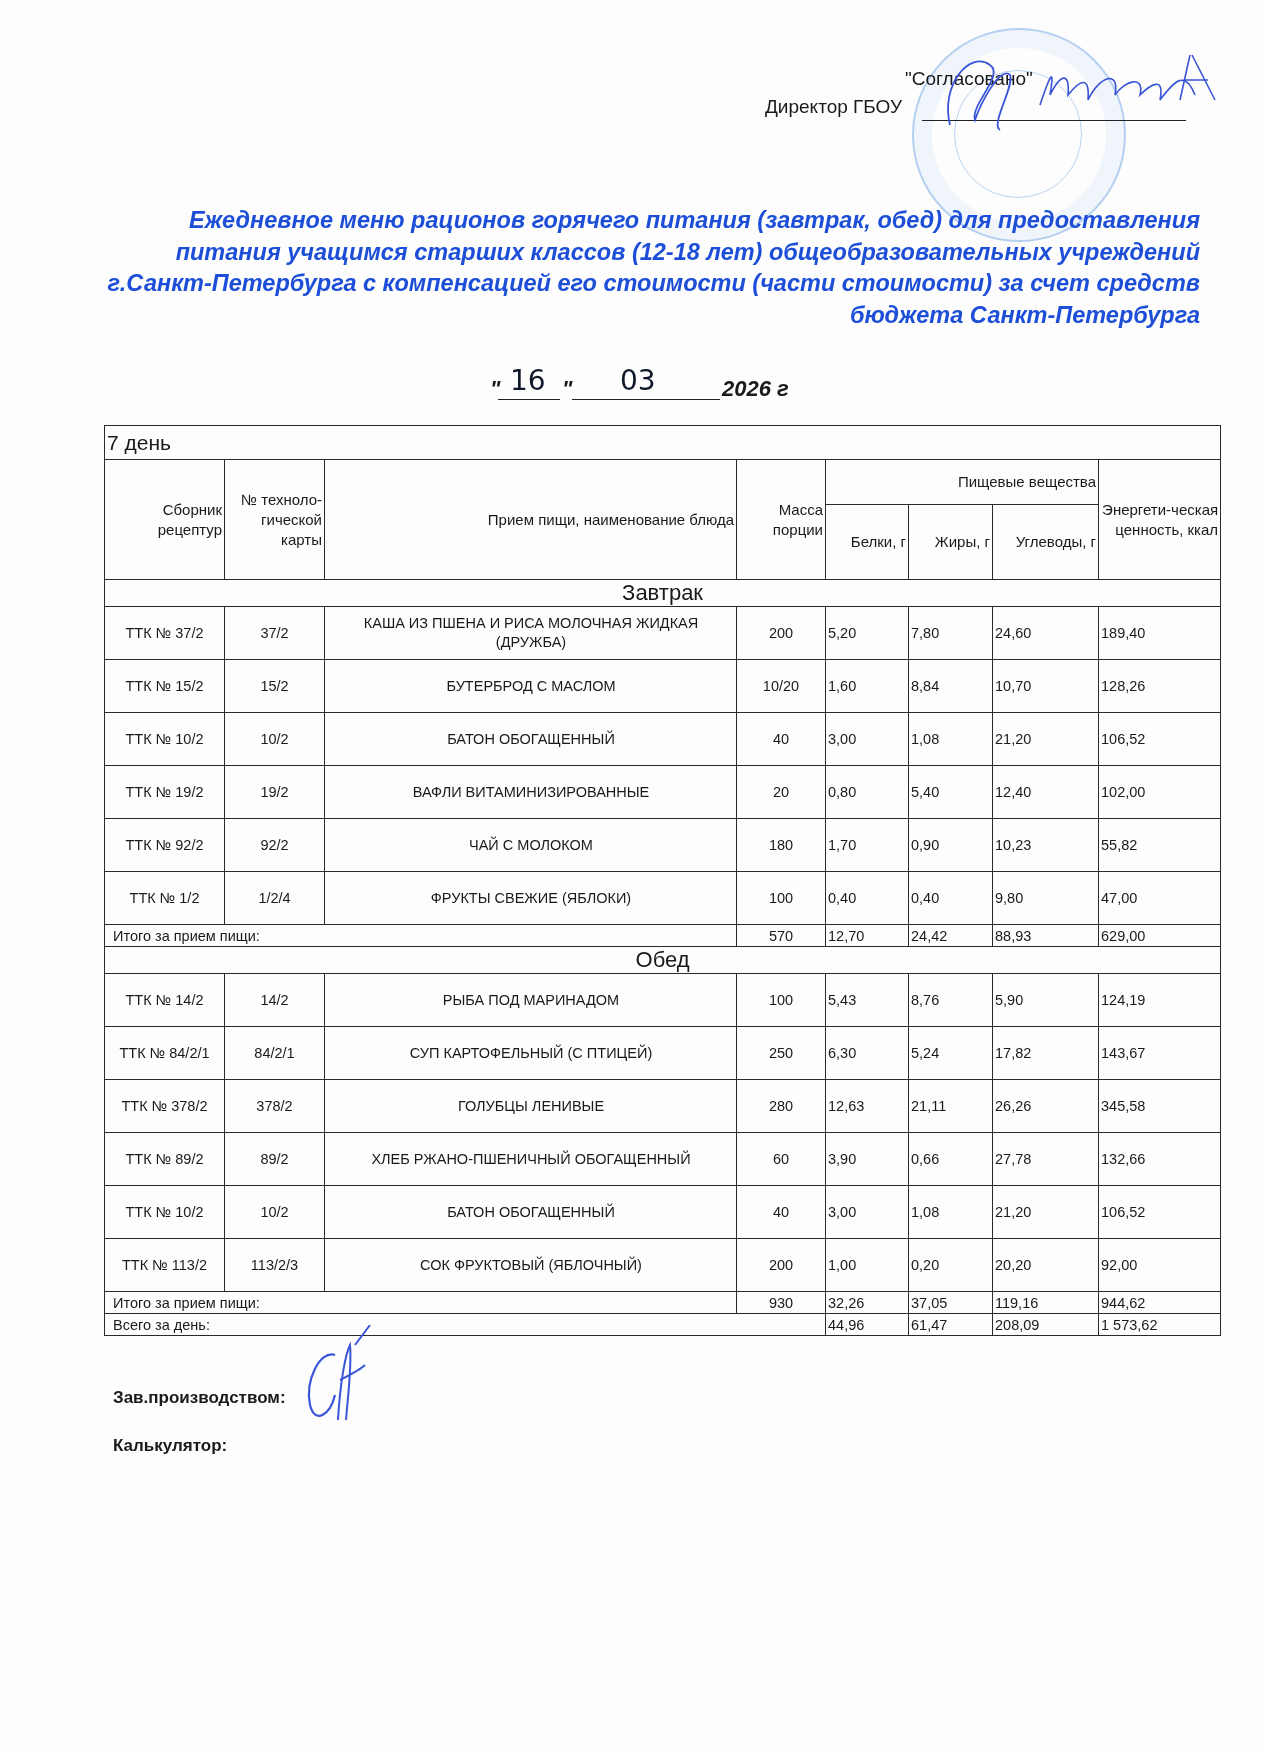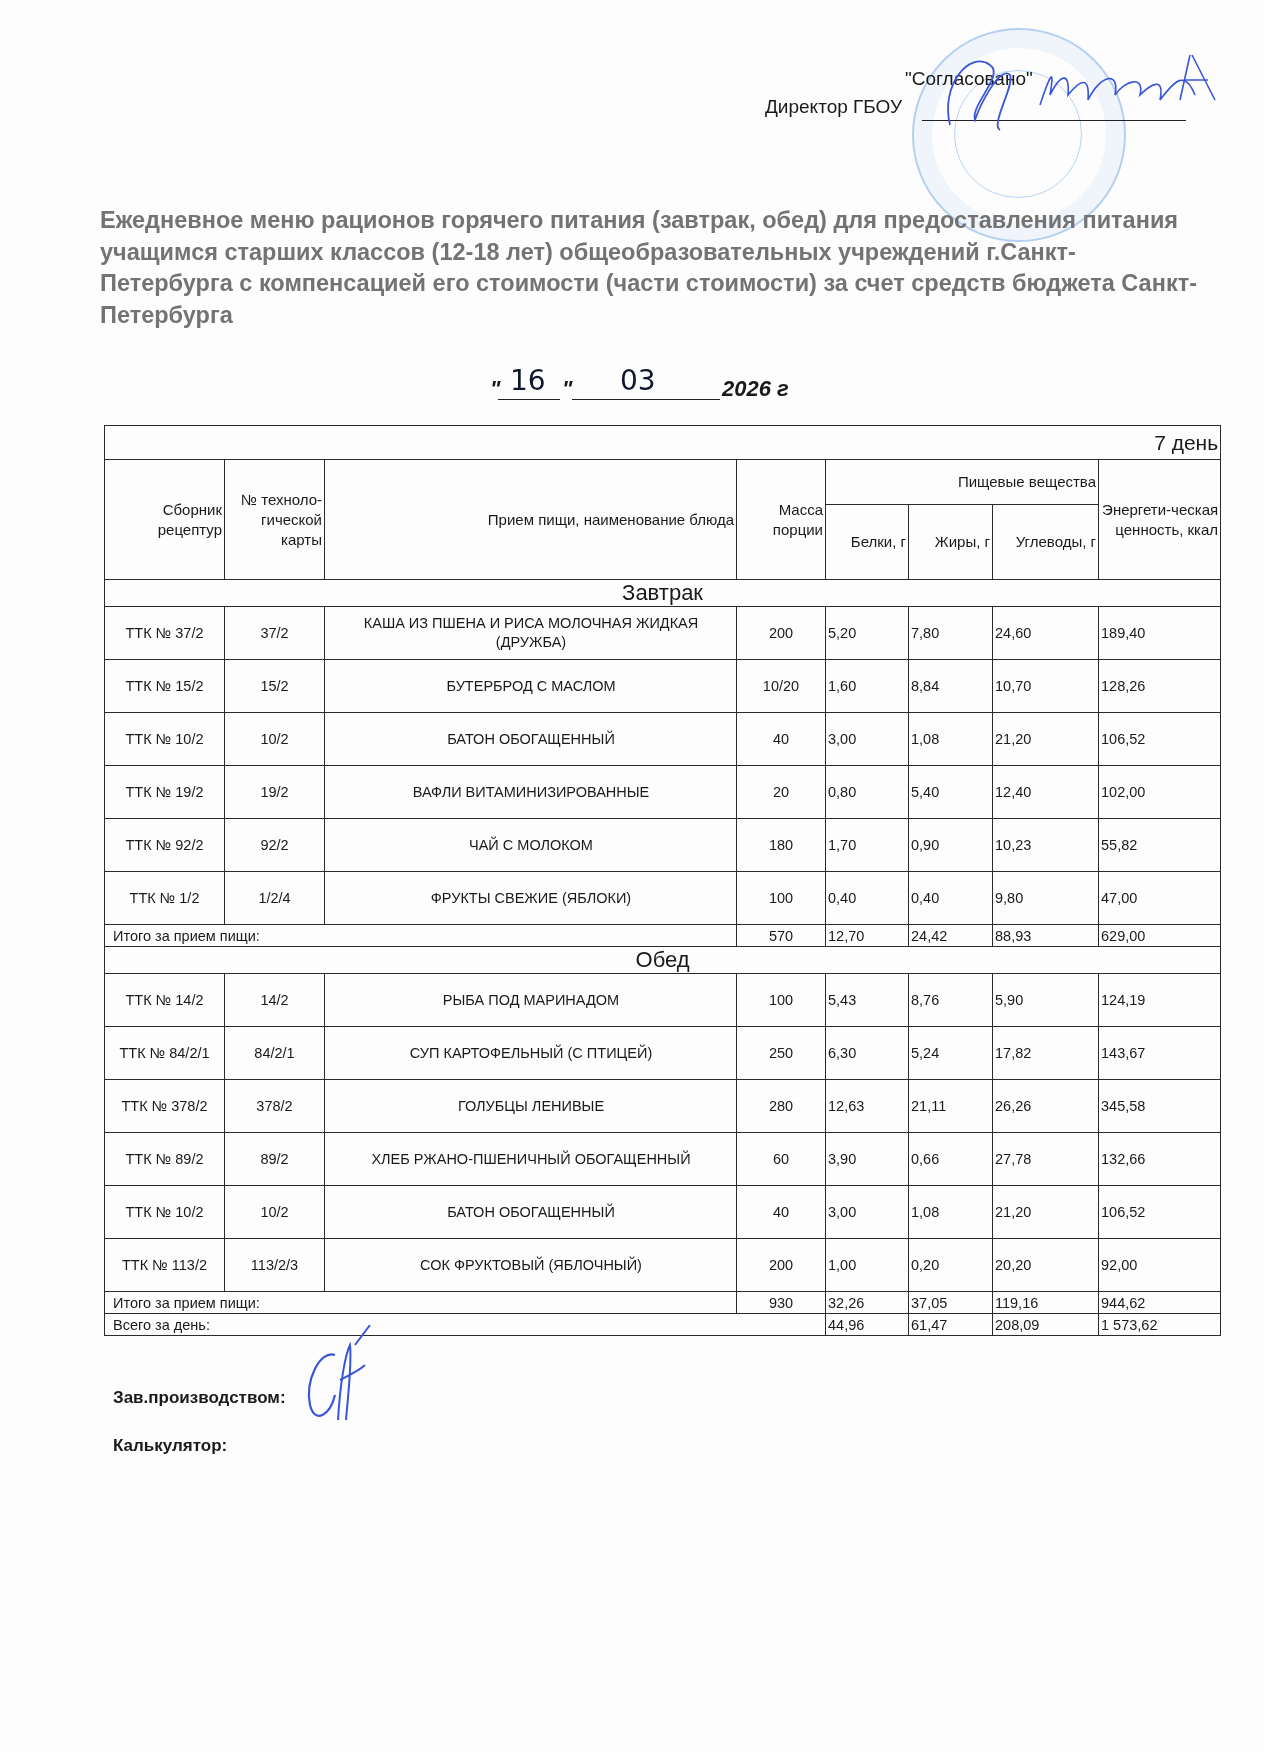--- a/index.html
+++ b/index.html
@@ -4,27 +4,27 @@
 <style>
   html, body { margin:0; padding:0; }
   body { width:1264px; height:1752px; background:#fdfdfd; position:relative; font-family:"Liberation Sans", sans-serif; color:#1a1a1a; overflow:hidden; }
   .approval { position:absolute; left:760px; top:68px; width:460px; font-size:19px; }
   .approval .agreed { position:absolute; left:145px; top:0; }
   .approval .director { position:absolute; left:5px; top:28px; }
   .approval .sigline { position:absolute; left:162px; top:52px; width:264px; border-bottom:1.5px solid #222; }
   .stamp { position:absolute; left:912px; top:28px; width:210px; height:210px; border-radius:50%; border:2px solid rgba(120,170,230,0.55); box-shadow: inset 0 0 0 18px rgba(150,190,240,0.12); }
   .stamp-inner { position:absolute; left:40px; top:40px; width:126px; height:126px; border-radius:50%; border:1.5px solid rgba(120,170,230,0.5); }
   .sig-dir { position:absolute; left:930px; top:45px; width:300px; height:90px; }
-  .title { position:absolute; left:100px; top:205px; width:1100px; text-align:left; font-weight:bold; font-size:23.5px; line-height:31.5px; color:#737373; }
+  .title { position:absolute; left:100px; top:205px; width:1100px; text-align:right; font-style:italic; font-weight:bold; font-size:23.5px; line-height:31.5px; color:#1d4ed8; }
   .dateline { position:absolute; left:490px; top:372px; font-style:italic; font-weight:bold; font-size:22px; }
   .dateline .hand { position:absolute; color:#0f172a; font-style:normal; font-weight:normal; font-family:"DejaVu Sans", sans-serif; font-size:28px; }
   .dateline .u { position:absolute; border-bottom:1.5px solid #222; top:27px; }
   table.menu { position:absolute; left:104px; top:425px; width:1116px; border-collapse:collapse; table-layout:fixed; font-size:14.5px; }
   table.menu td, table.menu th { border:1.4px solid #2a2a2a; padding:0 2px; font-weight:normal; }
-  .day-row th { height:33px; font-size:21px; font-weight:bold; text-align:right; }
+  .day-row th { height:33px; font-size:21px; font-weight:bold; text-align:left; }
   .hdr th { text-align:right; font-size:15px; line-height:20px; }
   .section td { height:22px; text-align:center; font-weight:bold; font-size:22px; }
   .dish td { height:52px; }
   .c { text-align:center;margin-left:36px; }
   .r { padding-right:3px !important; }
   .l { text-align:center; padding-left:3px !important; line-height:19px; }
   .tot td { height:21px; font-weight:bold; font-size:14.5px; }
   .tot .lbl { text-align:left; padding-left:8px; }
   .footer { position:absolute; left:113px; font-weight:bold; font-size:17px; }
   .sig-prod { position:absolute; left:300px; top:1325px; width:80px; height:110px; }

